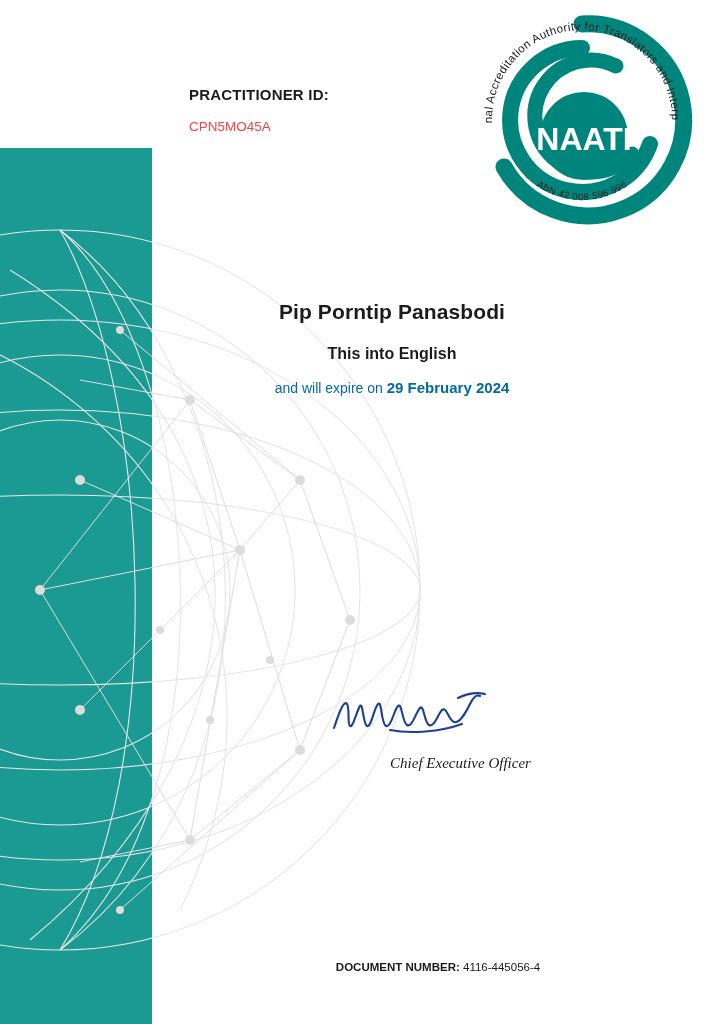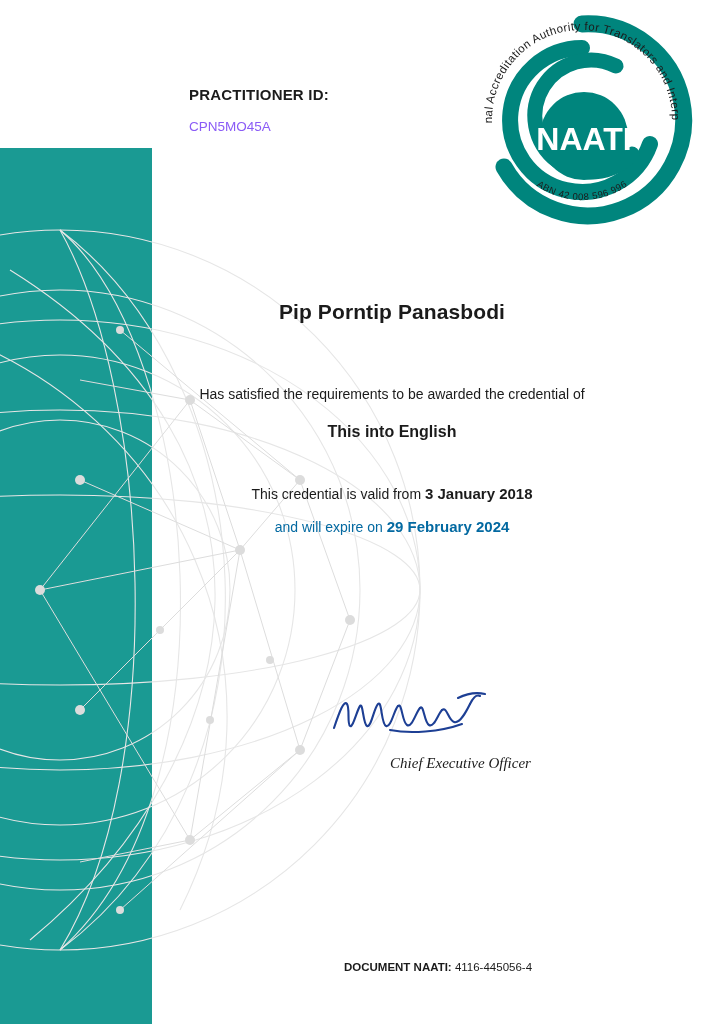--- a/index.html
+++ b/index.html
@@ -53,21 +53,21 @@
   }
   .practitioner-label {
     font-size: 15px;
     font-weight: bold;
     color: #1b1b1b;
     letter-spacing: 0.2px;
   }
   .practitioner-value {
     margin-top: 16px;
     font-size: 13.5px;
-    color: #8b5cf6;
+    color: #ef4444;
   }
   
   .body-block {
     position: absolute;
     left: 152px;
     top: 300px;
     width: 480px;
     text-align: center;
   }
   .holder-name {
@@ -231,28 +231,24 @@
   </div>
 
   <div class="practitioner-block">
     <div class="practitioner-label">PRACTITIONER ID:</div>
     <div class="practitioner-value">CPN5MO45A</div>
   </div>
 
   <div class="body-block">
     <div class="holder-name">Pip Porntip Panasbodi</div>
 
-    <div class="statement">Has satisfied the requirements to be awarded the credential of</div>
 
 
     <div class="credential-direction">This into English</div>
 
-    <div class="validity-line">
-      <span>This credential is valid from </span><span class="strong">3 January 2018</span>
-    </div>
 
     <div class="expiry-line">
       <span>and will expire on </span><span class="strong">29 February 2024</span>
     </div>
   </div>
 
   <div class="signature-wrap">
     <svg viewBox="0 0 170 58" width="170" height="58" xmlns="http://www.w3.org/2000/svg">
       <g fill="none" stroke="#1d3f94" stroke-width="2.1" stroke-linecap="round" stroke-linejoin="round">
         <path d="M4,42 C10,24 14,14 17,18 C20,22 17,38 20,40 C23,42 27,24 30,20 C33,16 33,38 37,40 C41,42 44,22 48,18 C52,14 51,38 56,40 C61,42 64,24 68,20"></path>
@@ -262,17 +258,17 @@
         <path d="M140,18 C143,12 146,8 150,10"></path>
         <path d="M128,12 C136,8 146,6 155,8"></path>
         <path d="M60,44 C80,48 110,46 132,38"></path>
       </g>
     </svg>
   </div>
 
   <div class="signature-title">Chief Executive Officer</div>
 
   <div class="doc-number">
-    <span class="label">DOCUMENT NAATI:</span>
+    <span class="label">DOCUMENT NUMBER:</span>
     <span class="value">4116-445056-4</span>
   </div>
 
 </div>
 
 </body></html>

